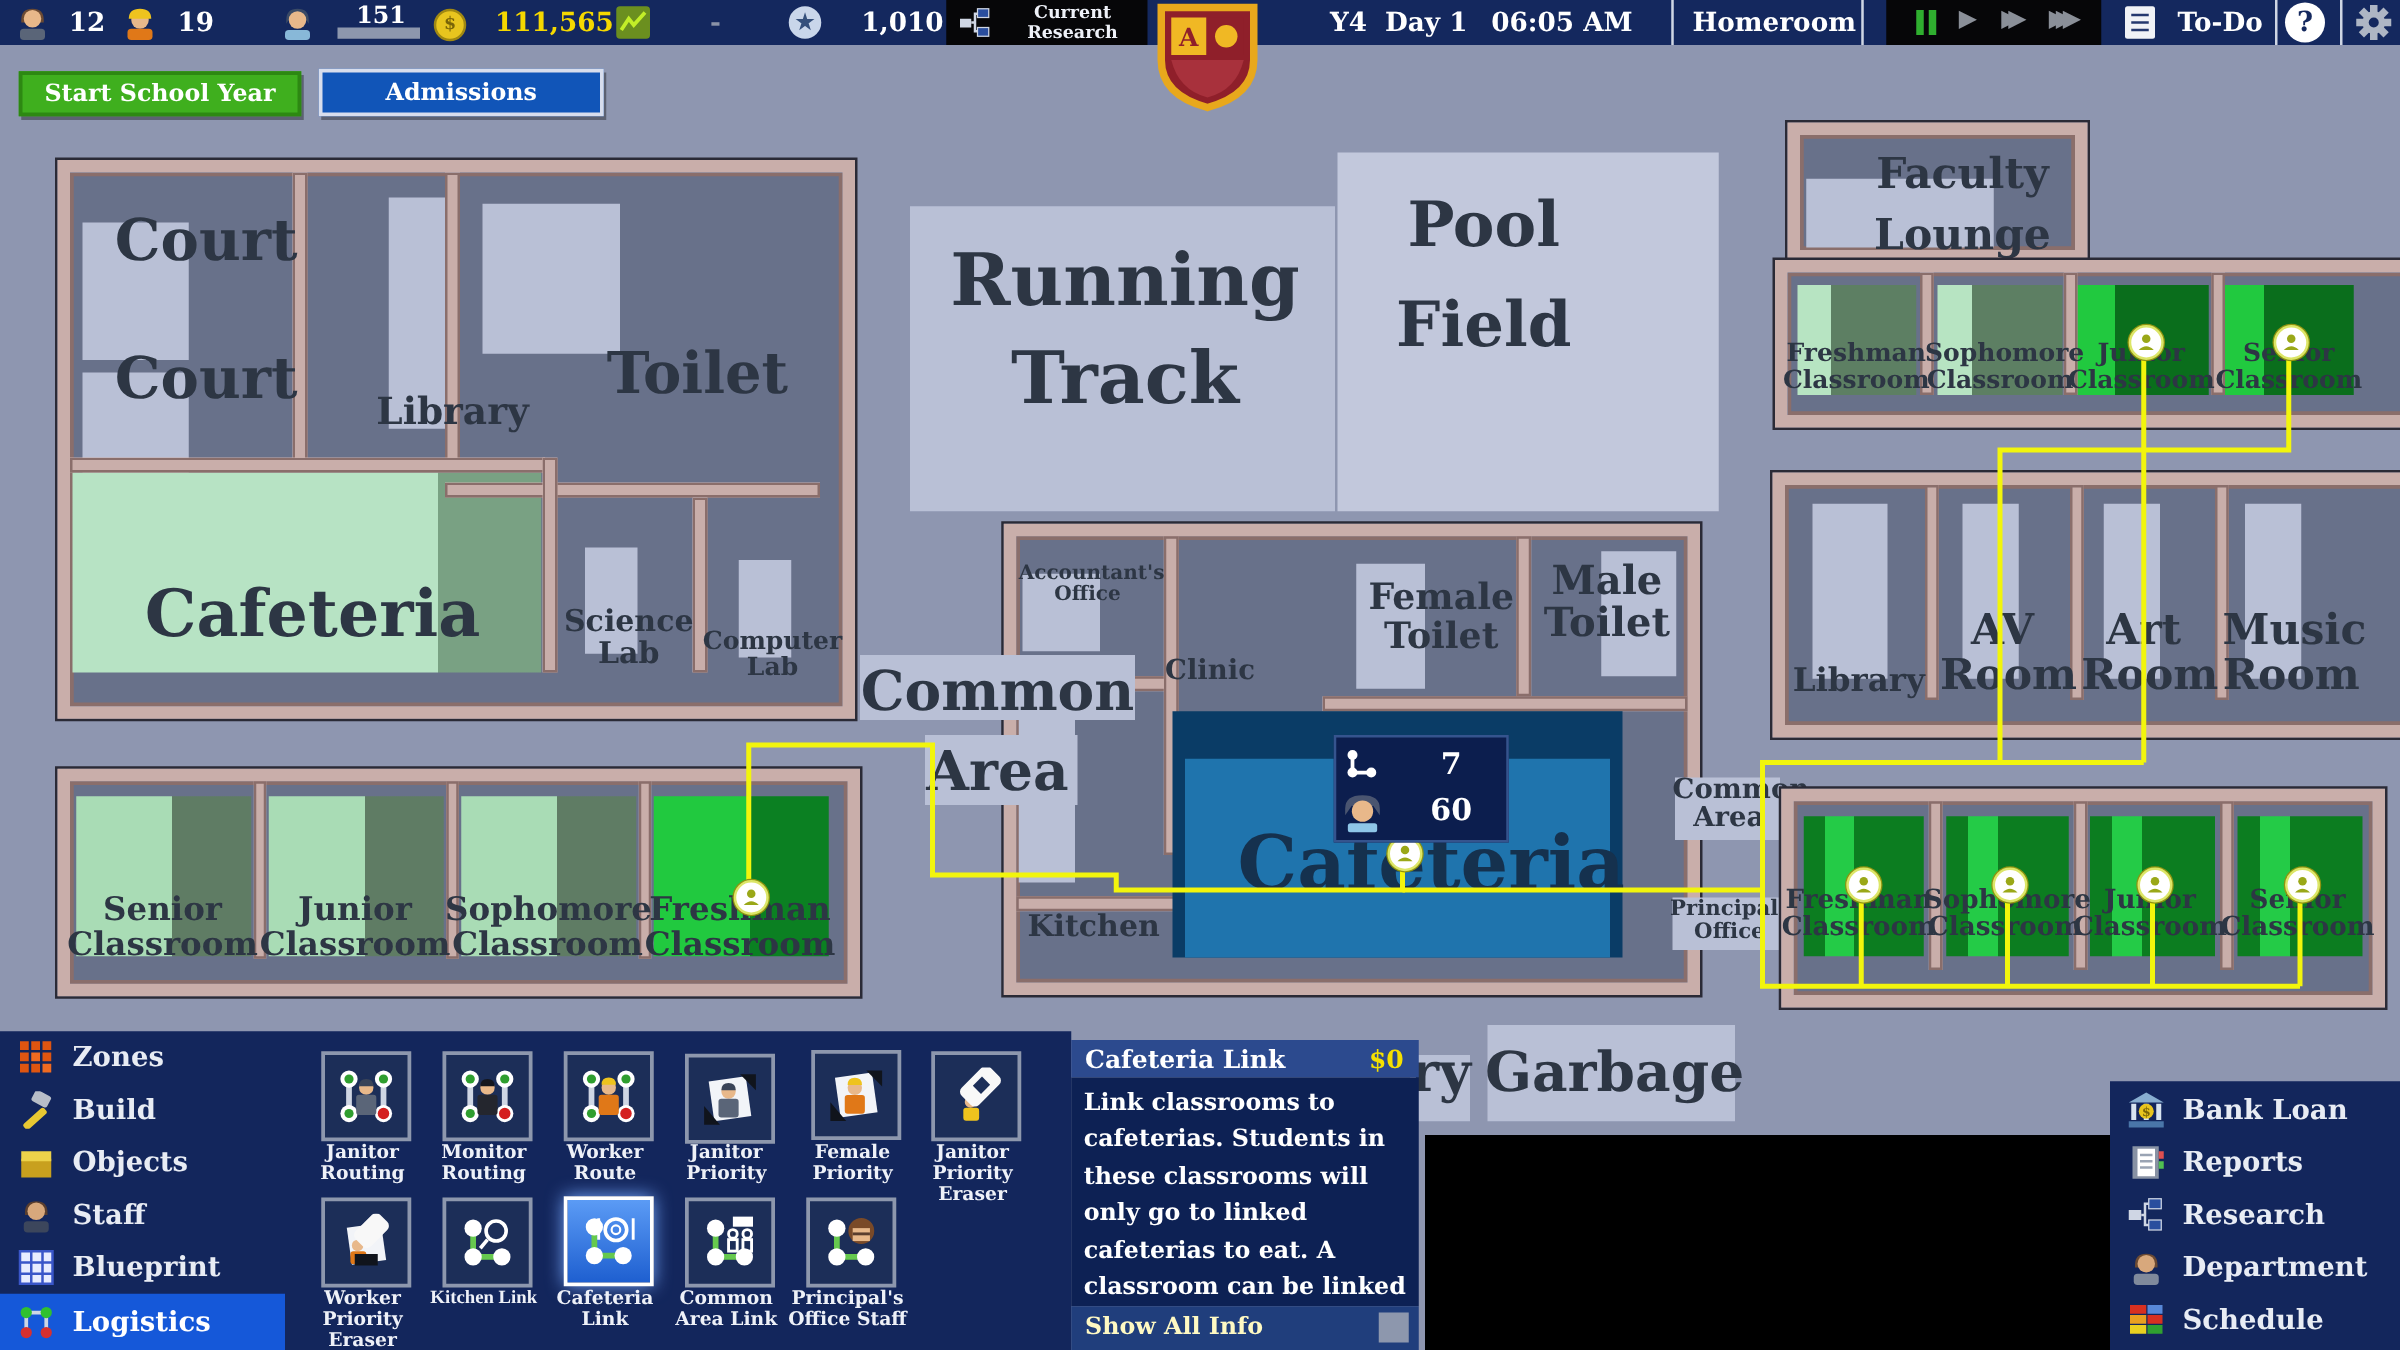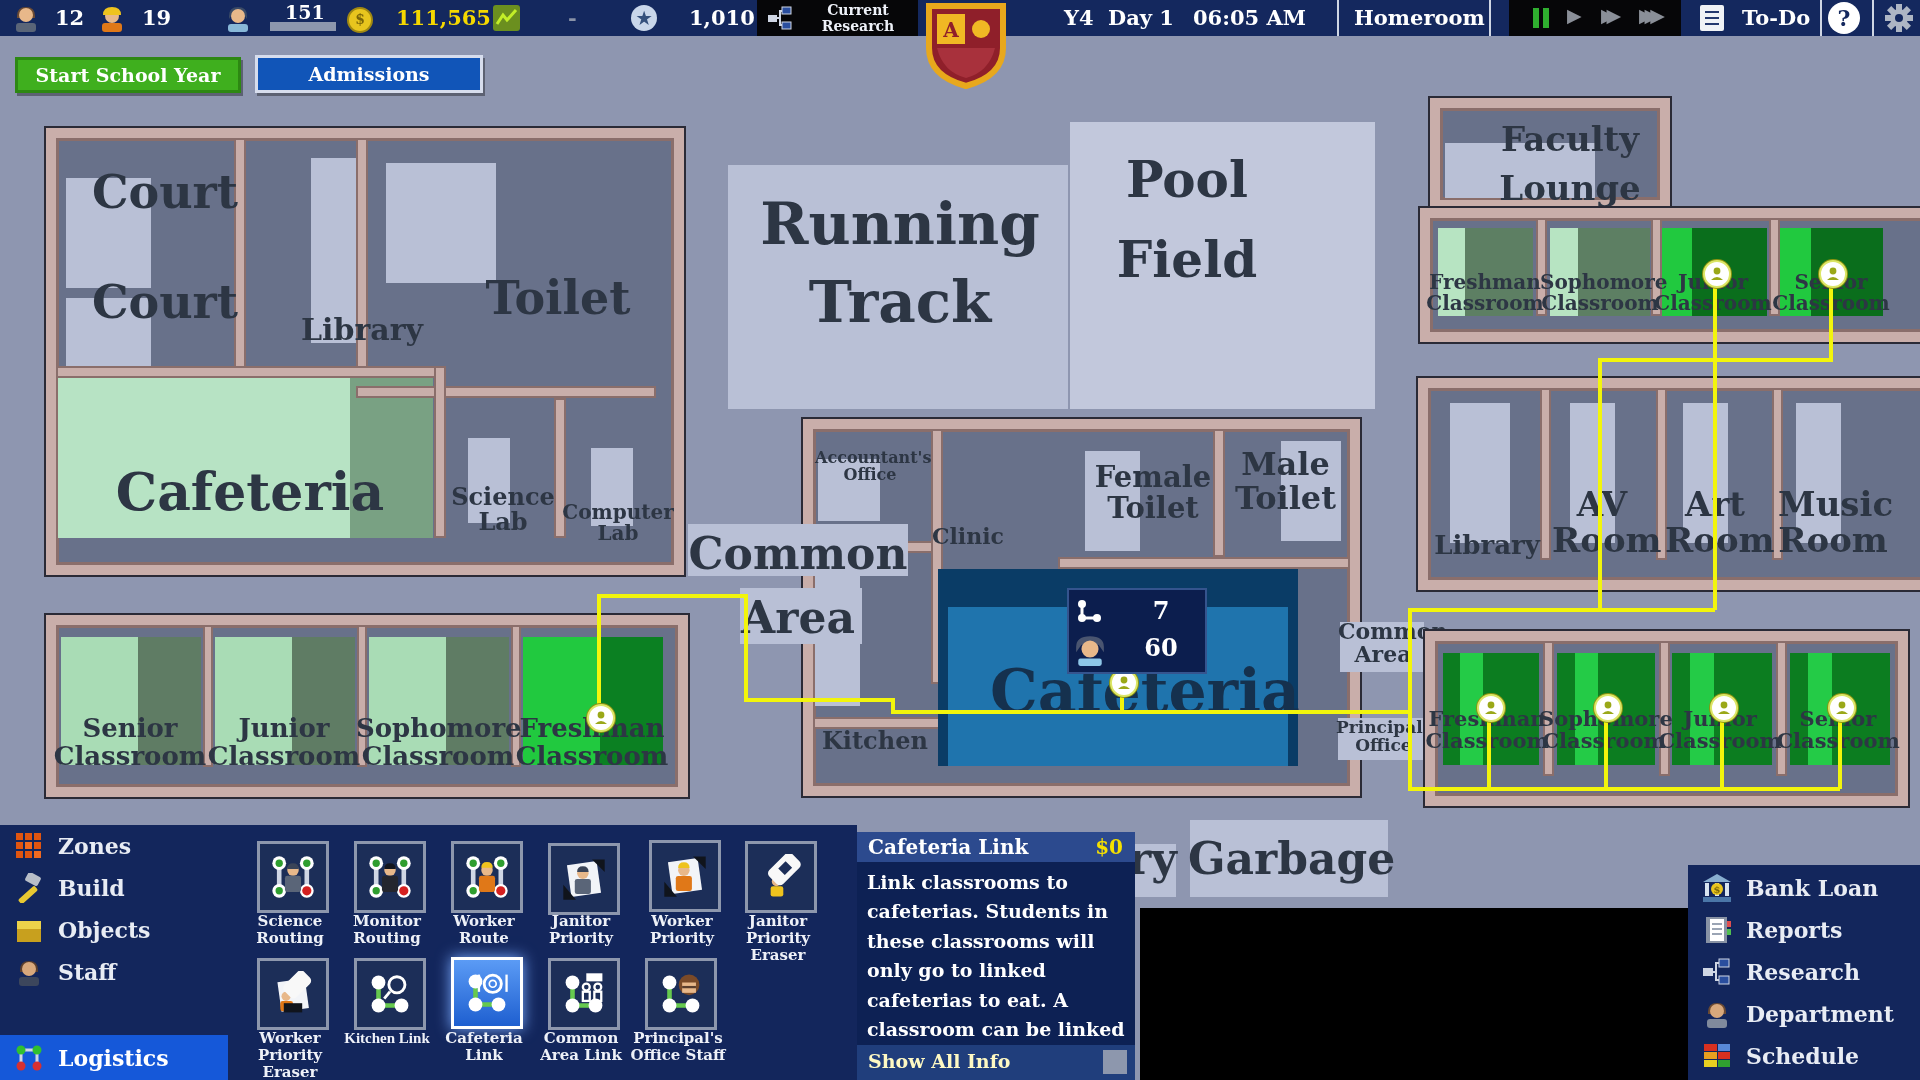--- a/index.html
+++ b/index.html
@@ -372,20 +372,33 @@
       <span>Objects</span>
     </div>
     <div class="mitem" style="left:0;top:126px;width:228px;height:42px;">
       <svg class="mic" viewBox="0 0 30 30">
           <path d="M6,13 Q6,4 15,4 Q24,4 24,13 L24,15 L6,15 Z" fill="#5a3e2e"></path>
           <circle cx="15" cy="12" r="7" fill="#d8a87c"></circle>
           <rect x="5" y="20" width="20" height="9" rx="3" fill="#3c465c"></rect>
         </svg>
       <span>Staff</span>
     </div>
+    <div class="mitem" style="left:0;top:168px;width:228px;height:42px;">
+      <svg class="mic" viewBox="0 0 30 30">
+          <rect x="2" y="2" width="26" height="26" fill="#e8ecff"></rect>
+          <g stroke="#3a56c8" stroke-width="2" fill="none">
+            <line x1="11" y1="2" x2="11" y2="28"></line>
+            <line x1="20" y1="2" x2="20" y2="28"></line>
+            <line x1="2" y1="11" x2="28" y2="11"></line>
+            <line x1="2" y1="20" x2="28" y2="20"></line>
+            <rect x="2" y="2" width="26" height="26"></rect>
+          </g>
+        </svg>
+      <span>Blueprint</span>
+    </div>
     <div class="mitem" style="left:0;top:210px;width:228px;height:45px;background:#1558d9;color:#fff;">
       <svg class="mic" viewBox="0 0 30 30">
           <path d="M7,7 H23 M7,7 V23 M23,7 V23" stroke="#cfd6e4" stroke-width="3" fill="none"></path>
           <circle cx="7" cy="7" r="4.5" fill="#30c030"></circle>
           <circle cx="23" cy="7" r="4.5" fill="#30c030"></circle>
           <circle cx="7" cy="23" r="4.5" fill="#d83030"></circle>
           <circle cx="23" cy="23" r="4.5" fill="#d83030"></circle>
         </svg>
       <span>Logistics</span>
     </div>
@@ -465,25 +478,25 @@
         </svg>
     </div>
     <div class="tile" style="left:517px;top:16px;">
       <svg width="46" height="46" viewBox="0 0 40 40">
           <circle cx="16" cy="24" r="4" fill="#e8b88a"></circle>
           <rect x="11" y="28" width="11" height="9" rx="2" fill="#eec31e"></rect>
           <rect x="14" y="0" width="17" height="28" rx="4" fill="#f8f8f8" transform="rotate(45 24 14)"></rect>
           <rect x="20" y="8" width="8" height="9" fill="#1c2e58" transform="rotate(45 24 12)"></rect>
         </svg>
     </div>
-    <div class="tlabel" style="left:14px;top:88px;">Science Routing</div>
+    <div class="tlabel" style="left:14px;top:88px;">Janitor Routing</div>
     <div class="tlabel" style="left:111px;top:88px;">Monitor Routing</div>
     <div class="tlabel" style="left:208px;top:88px;">Worker Route</div>
     <div class="tlabel" style="left:305px;top:88px;">Janitor Priority</div>
-    <div class="tlabel" style="left:406px;top:88px;">Worker Priority</div>
+    <div class="tlabel" style="left:406px;top:88px;">Female Priority</div>
     <div class="tlabel" style="left:502px;top:88px;">Janitor Priority Eraser</div>
 
     <div class="tile" style="left:29px;top:133px;">
       <svg width="46" height="46" viewBox="0 0 40 40">
           <rect x="8" y="8" width="24" height="26" fill="#f2f4f8" transform="rotate(-8 20 20)"></rect>
           <circle cx="14" cy="22" r="4" fill="#e8b88a"></circle>
           <rect x="9" y="26" width="11" height="9" rx="2" fill="#e07818"></rect>
           <rect x="16" y="0" width="15" height="24" rx="4" fill="#f8f8f8" transform="rotate(45 24 12)"></rect>
           <rect x="12" y="28" width="16" height="8" fill="#10141c"></rect>
         </svg>

